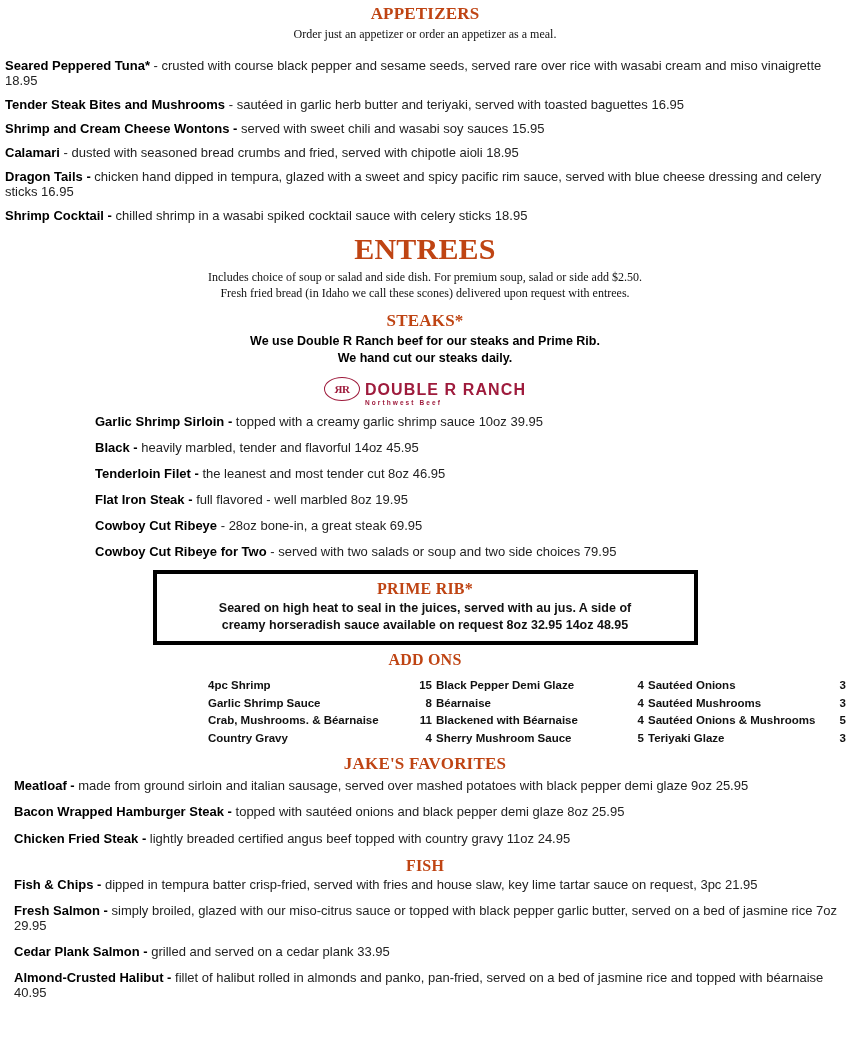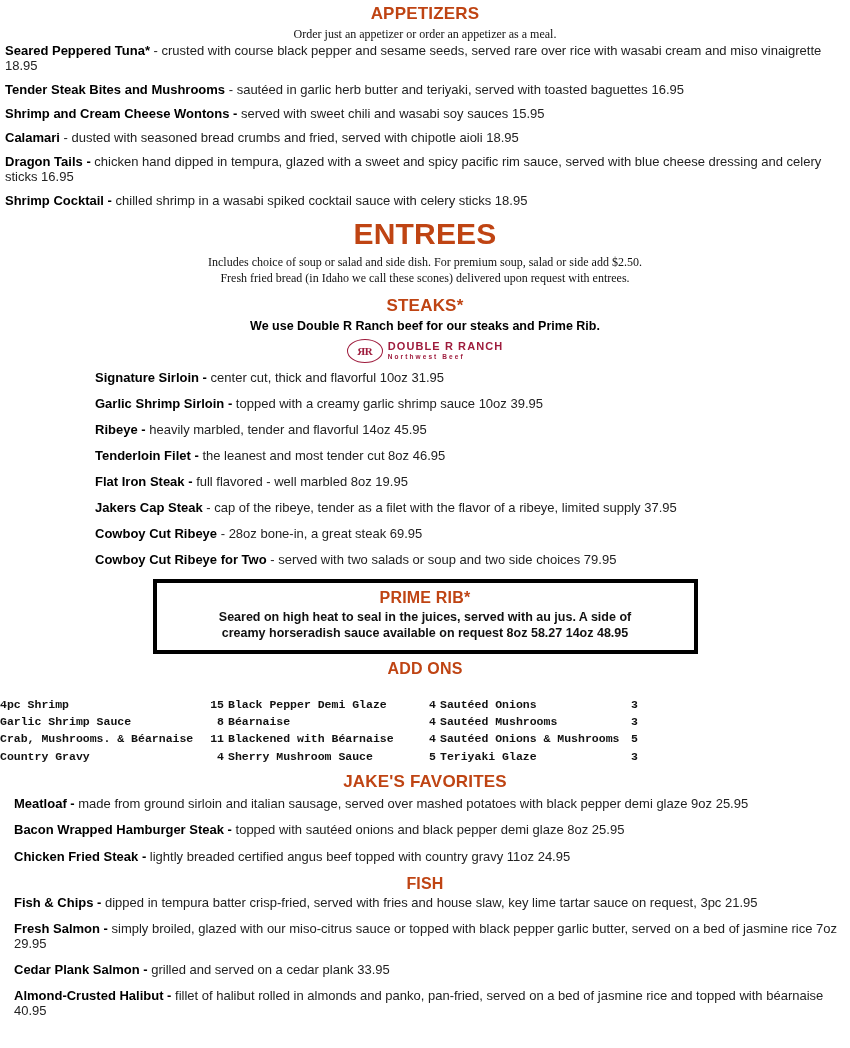--- a/index.html
+++ b/index.html
@@ -18,21 +18,21 @@
   }
 
   .page { width: 850px; padding: 0; }
 
   
   .section-head {
     text-align: center;
     color: #bf4413;
     font-weight: bold;
     letter-spacing: 0.2px;
-    font-family: Liberation Sans, sans-serif;
+    font-family: Liberation Serif, serif;
   }
   .head-appetizers { font-size: 17px; margin: 4px 0 3px 0; }
   .head-entrees    { font-size: 30px; margin: 9px 0 4px 0; }
   .head-steaks     { font-size: 17px; margin: 10px 0 2px 0; }
   .head-primerib   { font-size: 16px; margin: 0 0 2px 0; }
   .head-addons     { font-size: 16px; margin: 5px 0 4px 0; }
   .head-jakes      { font-size: 17px; margin: 7px 0 4px 0; }
   .head-fish       { font-size: 16px; margin: 6px 0 2px 0; }
   .sub-serif {
     font-family: "Liberation Serif", serif;
@@ -89,23 +89,24 @@
     display: flex; align-items: center; justify-content: center;
     color: #9e1b3c;
     font-size: 11px;
     font-weight: bold;
     font-family: "Liberation Serif", serif;
     letter-spacing: -0.5px;
   }
   .logo-text { line-height: 1.05; }
   .logo-main {
     color: #9e1b3c;
-    font-size: 11px;
+    font-size: 16px;
     font-weight: bold;
     letter-spacing: 1.1px;
+    margin-top: 12px;
   }
   .logo-sub {
     color: #9e1b3c;
     font-size: 6.5px;
     font-weight: bold;
     letter-spacing: 2.1px;
     margin-top: 1px;
   }
 
   
@@ -123,85 +124,83 @@
   .primerib-desc {
     font-size: 12.5px;
     font-weight: bold;
     line-height: 1.32;
     color: #111;
   }
 
   
   .addons-wrap {
     display: flex;
-    justify-content: flex-start;
-    margin-top: 18px;
-    font-family: Liberation Mono, monospace;
+    justify-content: flex-end;
+    margin-top: 8px;
   }
   .addons-grid {
     display: grid;
     grid-template-columns: 202px 26px 186px 26px 180px 22px;
     font-size: 11.5px;
     font-weight: bold;
     line-height: 1.52;
     color: #111;
   }
   .addons-grid .lbl { white-space: nowrap; }
   .addons-grid .prc { text-align: right; padding-right: 4px; }
 </style>
 </head>
 <body>
 
 <div class="page">
 
   <div class="section-head head-appetizers">APPETIZERS</div>
   <div class="sub-serif">Order just an appetizer or order an appetizer as a meal.</div>
 
-  <div class="items items-apps" style="margin-top:0;">
+  <div class="items items-apps" style="margin-top:15px;">
     <p class="item"><span class="nm">Seared Peppered Tuna*</span><span> - crusted with course black pepper and sesame seeds, served rare over rice with wasabi cream and miso vinaigrette 18.95</span></p>
     <p class="item"><span class="nm">Tender Steak Bites and Mushrooms</span><span> - sautéed in garlic herb butter and teriyaki, served with toasted baguettes 16.95</span></p>
     <p class="item"><span class="nm">Shrimp and Cream Cheese Wontons -</span><span> served with sweet chili and wasabi soy sauces 15.95</span></p>
     <p class="item"><span class="nm">Calamari</span><span> - dusted with seasoned bread crumbs and fried, served with chipotle aioli 18.95</span></p>
     <p class="item"><span class="nm">Dragon Tails -</span><span> chicken hand dipped in tempura, glazed with a sweet and spicy pacific rim sauce, served with blue cheese dressing and celery sticks 16.95</span></p>
     <p class="item"><span class="nm">Shrimp Cocktail -</span><span> chilled shrimp in a wasabi spiked cocktail sauce with celery sticks 18.95</span></p>
   </div>
 
   <div class="section-head head-entrees">ENTREES</div>
   <div class="sub-serif">Includes choice of soup or salad and side dish. For premium soup, salad or side add $2.50.</div>
   <div class="sub-serif">Fresh fried bread (in Idaho we call these scones) delivered upon request with entrees.</div>
 
   <div class="section-head head-steaks">STEAKS*</div>
   <div class="steak-sub">We use Double R Ranch beef for our steaks and Prime Rib.</div>
+  <div class="steak-sub">We hand cut our steaks daily.</div>
 
   <div class="logo-wrap">
     <div class="logo">
       <div class="logo-badge">ЯR</div>
       <div class="logo-text">
         <div class="logo-main">DOUBLE R RANCH</div>
         <div class="logo-sub">Northwest Beef</div>
       </div>
     </div>
   </div>
 
   <div class="items items-steaks">
-    <p class="item"><span class="nm">Signature Sirloin -</span><span> center cut, thick and flavorful  10oz 31.95</span></p>
     <p class="item"><span class="nm">Garlic Shrimp Sirloin -</span><span> topped with a creamy garlic shrimp sauce 10oz 39.95</span></p>
-    <p class="item"><span class="nm">Ribeye -</span><span> heavily marbled, tender and flavorful  14oz 45.95</span></p>
+    <p class="item"><span class="nm">Black -</span><span> heavily marbled, tender and flavorful  14oz 45.95</span></p>
     <p class="item"><span class="nm">Tenderloin Filet -</span><span> the leanest and most tender cut  8oz 46.95</span></p>
     <p class="item"><span class="nm">Flat Iron Steak -</span><span> full flavored - well marbled  8oz 19.95</span></p>
-    <p class="item"><span class="nm">Jakers Cap Steak</span><span> - cap of the ribeye, tender as a filet with the flavor of a ribeye, limited supply 37.95</span></p>
     <p class="item"><span class="nm">Cowboy Cut Ribeye</span><span> - 28oz bone-in, a great steak  69.95</span></p>
     <p class="item"><span class="nm">Cowboy Cut Ribeye for Two</span><span> - served with two salads or soup and two side choices  79.95</span></p>
   </div>
 
   <div class="primerib-wrap">
     <div class="primerib-box">
       <div class="section-head head-primerib">PRIME RIB*</div>
       <div class="primerib-desc">Seared on high heat to seal in the juices, served with au jus. A side of</div>
-      <div class="primerib-desc">creamy horseradish sauce available on request  8oz 58.27  14oz 48.95</div>
+      <div class="primerib-desc">creamy horseradish sauce available on request  8oz 32.95  14oz 48.95</div>
     </div>
   </div>
 
   <div class="section-head head-addons">ADD ONS</div>
   <div class="addons-wrap">
     <div class="addons-grid">
       <div class="lbl">4pc Shrimp</div>
       <div class="prc">15</div>
       <div class="lbl">Black Pepper Demi Glaze</div>
       <div class="prc">4</div>

